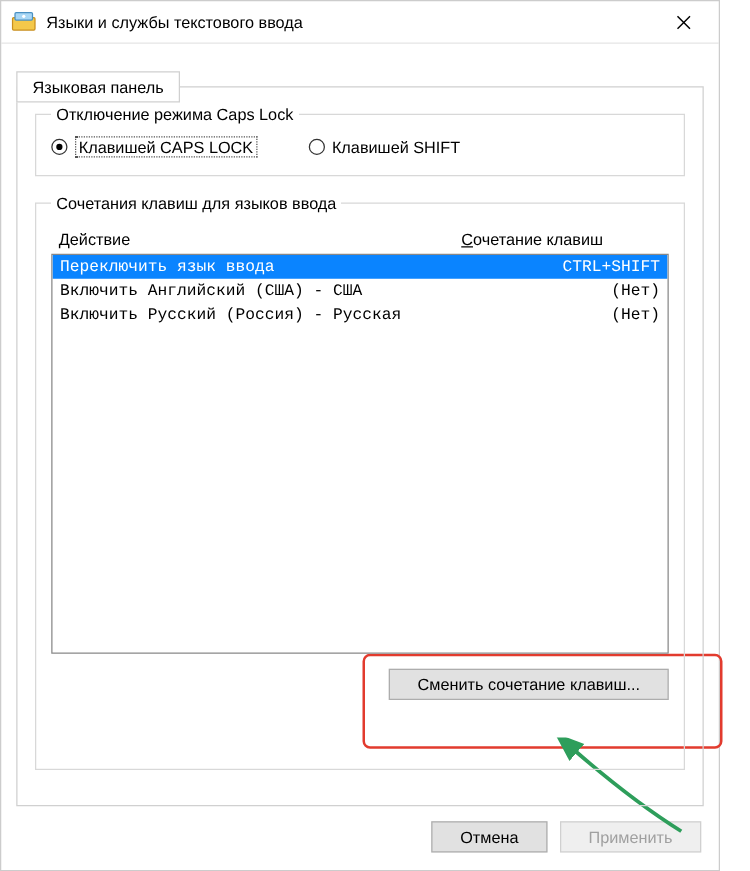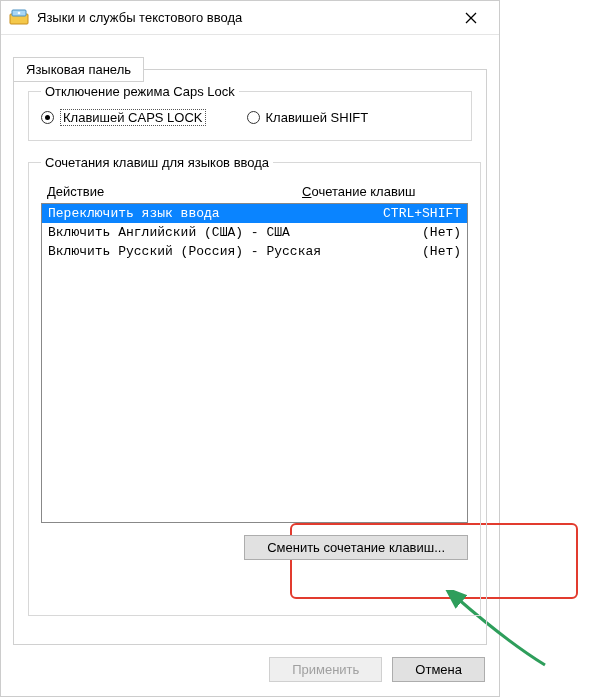--- a/index.html
+++ b/index.html
@@ -7,21 +7,21 @@
     margin: 0;
     font-family: "Segoe UI", Tahoma, sans-serif;
     font-size: 12px;
     background: #fff;
     width: 600px;
     height: 697px;
     overflow: hidden;
     position: relative;
   }
   .window {
-    width: 500px;
+    width: 576px;
     height: 697px;
     border: 1px solid #ccc;
     background: #fff;
     display: flex;
     flex-direction: column;
   }
   .titlebar {
     height: 34px;
     display: flex;
     align-items: center;
@@ -268,22 +268,22 @@
 
         <div class="changebtn-wrap">
           <button class="btn">Сменить сочетание клавиш...</button>
         </div>
       </fieldset>
 
     </div>
   </div>
 
   <div class="footer">
+    <button class="btn">Отмена</button>
     <button class="btn disabled">Применить</button>
-    <button class="btn">Отмена</button>
   </div>
 </div>
 
 <div class="redbox" style="left:290px; top:523px; width:288px; height:76px;"></div>
 <svg class="arrow" style="left:435px; top:590px; width:120px; height:80px;" viewBox="0 0 120 80">
   <defs>
     <marker id="ah" markerWidth="10" markerHeight="10" refX="2" refY="3" orient="auto">
       <path d="M0,0 L0,6 L8,3 z" fill="#2e9e5b"></path>
     </marker>
   </defs>

